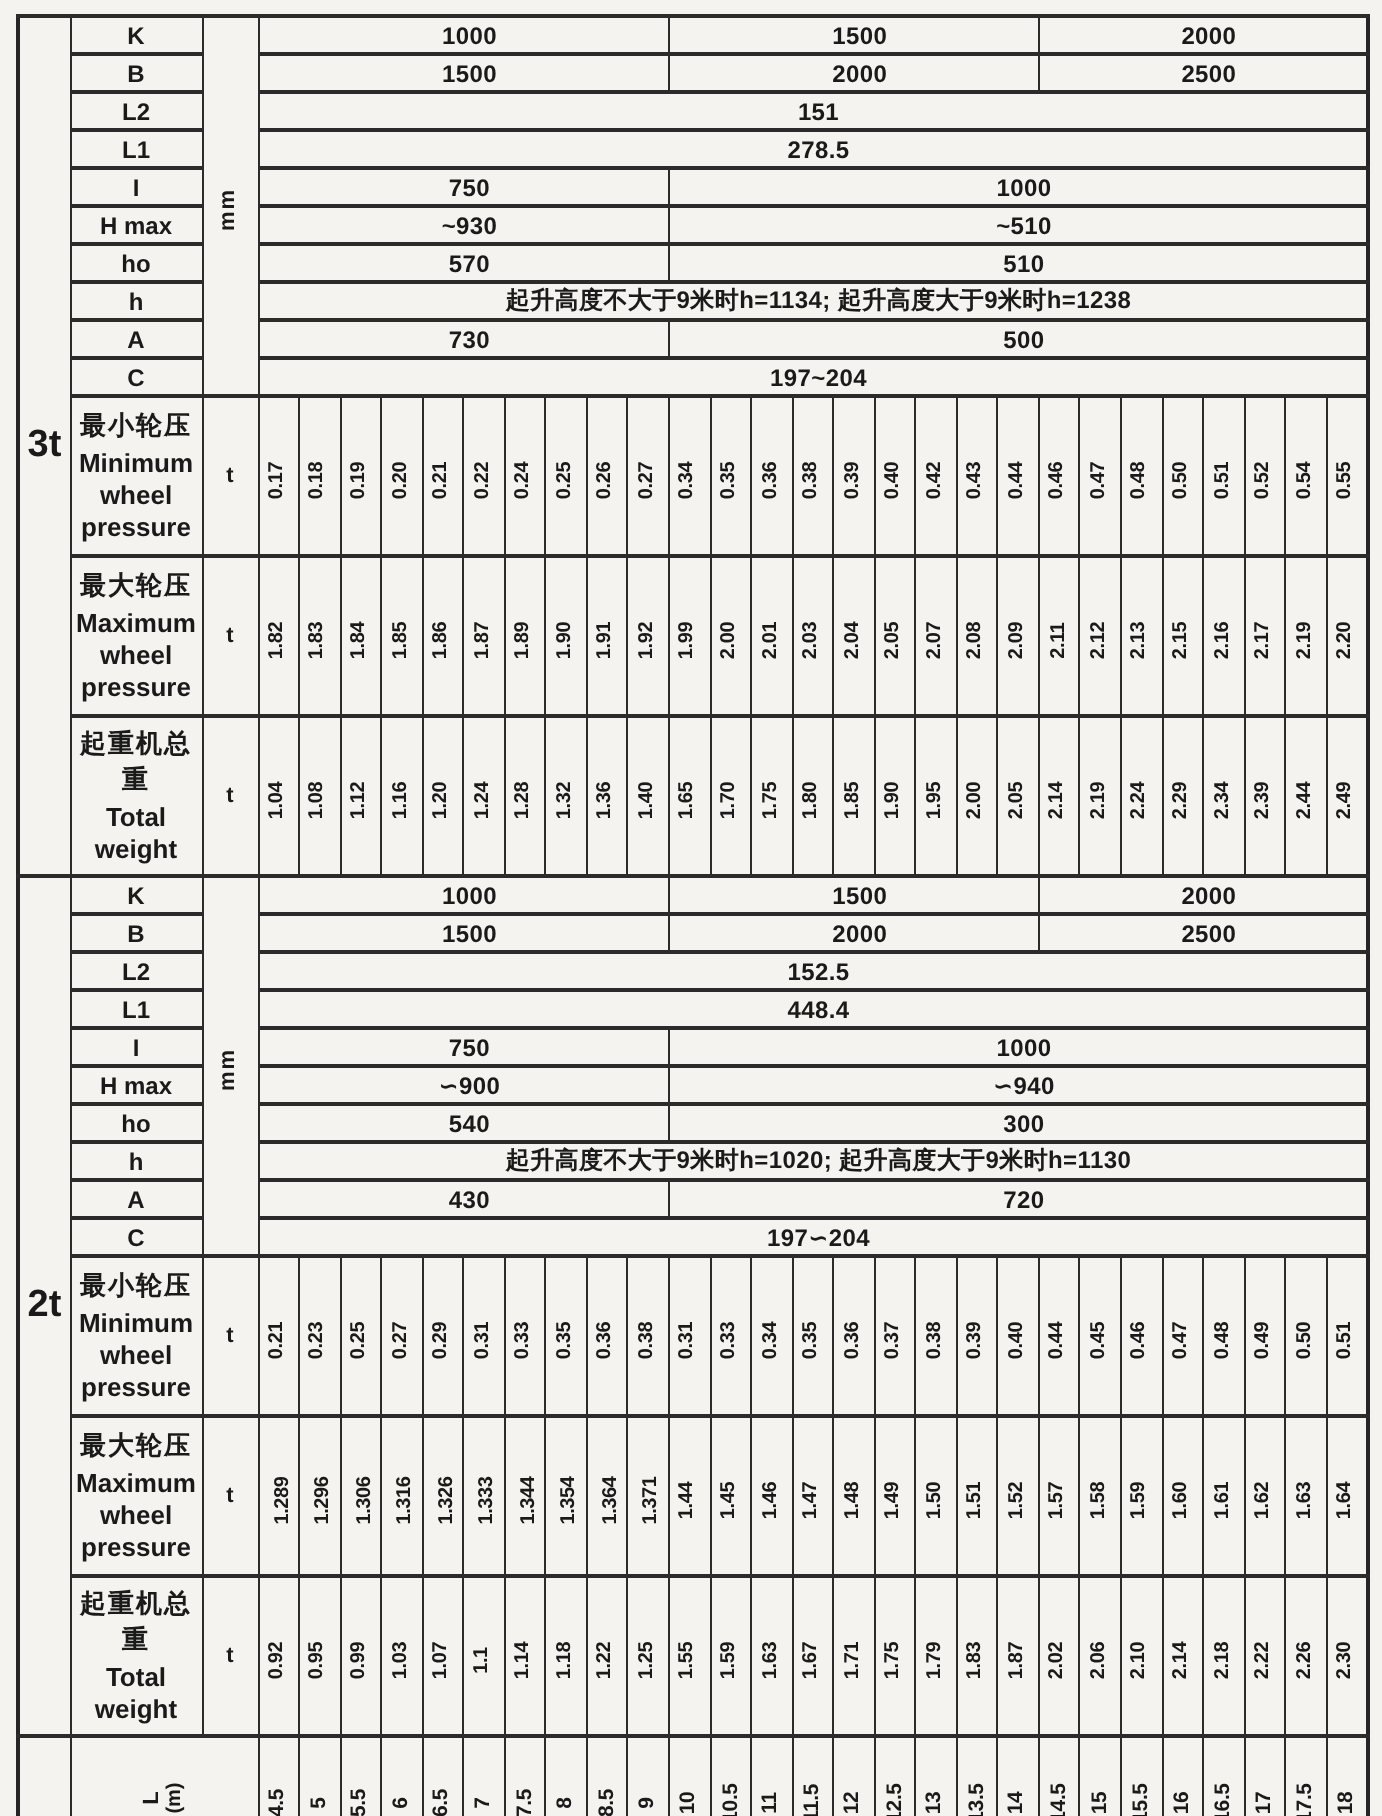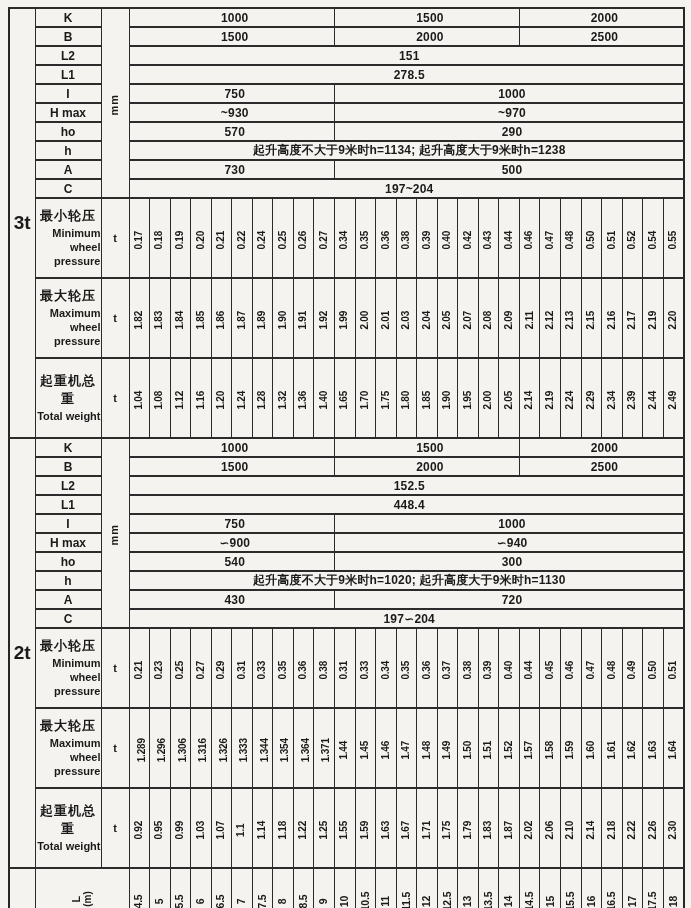--- a/index.html
+++ b/index.html
@@ -28,21 +28,21 @@
   }
   tr.r-dim{height:19px;}
   tr.r-big{height:80px;border-radius:20px;}
   tr.r-fL{height:64px;}
   tr.r-fK{height:54px;}
   .dim-lbl{font-weight:bold;font-size:12px;}
   .dim-val{font-weight:bold;font-size:12px;letter-spacing:0.2px;padding-left:6px;}
   .load-cell{font-weight:bold;}
   .load-txt{font-size:19px;font-weight:bold;}
   .plabel .zh{display:block;font-size:13px;font-weight:bold;letter-spacing:1px;}
-  .plabel .en{display:block;font-size:11px;font-weight:bold;line-height:1.25;margin-top:2px;text-align:right;}
+  .plabel .en{display:block;font-size:13px;font-weight:bold;line-height:1.25;margin-top:2px;}
   .unit-t{font-weight:bold;font-size:11px;}
   .vtext{
     display:inline-block;
     transform:rotate(-90deg);
     white-space:nowrap;
     line-height:1.05;
   }
   .unit-mm{font-size:11px;font-weight:bold;letter-spacing:1px;}
   .num{font-size:10px;font-weight:bold;letter-spacing:-0.2px;}
   .fnum{font-size:10.5px;}
@@ -113,26 +113,26 @@
         <td class="dim-val" colspan="27"><span>278.5</span></td>
       </tr>
       <tr class="r-dim">
         <td class="dim-lbl"><span>I</span></td>
         <td class="dim-val" colspan="10"><span>750</span></td>
         <td class="dim-val" colspan="17"><span>1000</span></td>
       </tr>
       <tr class="r-dim">
         <td class="dim-lbl"><span>H max</span></td>
         <td class="dim-val" colspan="10"><span>~930</span></td>
-        <td class="dim-val" colspan="17"><span>~970</span></td>
+        <td class="dim-val" colspan="17"><span>~510</span></td>
       </tr>
       <tr class="r-dim">
         <td class="dim-lbl"><span>ho</span></td>
         <td class="dim-val" colspan="10"><span>570</span></td>
-        <td class="dim-val" colspan="17"><span>290</span></td>
+        <td class="dim-val" colspan="17"><span>510</span></td>
       </tr>
       <tr class="r-dim">
         <td class="dim-lbl"><span>h</span></td>
         <td class="dim-val" colspan="27"><span>起升高度不大于9米时h=1134; 起升高度大于9米时h=1238</span></td>
       </tr>
       <tr class="r-dim">
         <td class="dim-lbl"><span>A</span></td>
         <td class="dim-val" colspan="10"><span>730</span></td>
         <td class="dim-val" colspan="17"><span>500</span></td>
       </tr>

